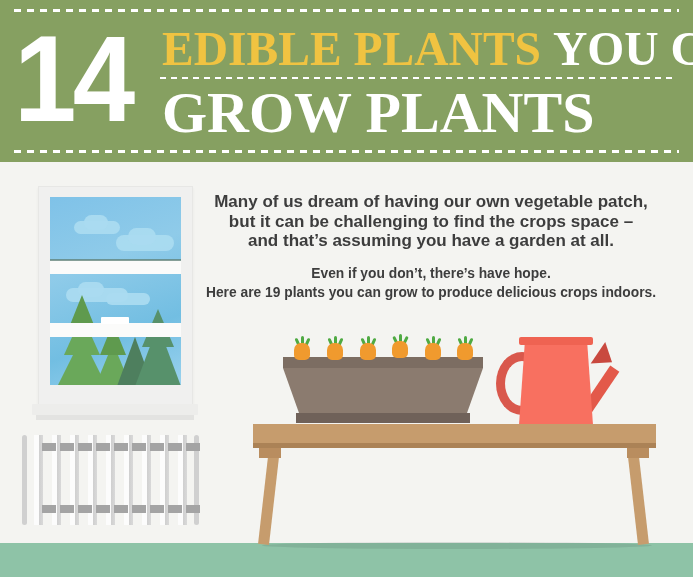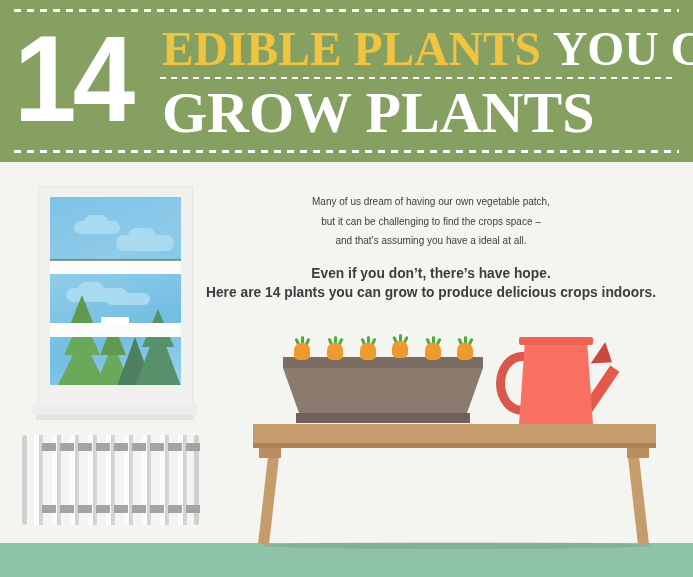--- a/index.html
+++ b/index.html
@@ -48,21 +48,21 @@
     font-weight:bold;font-size:58px;line-height:58px;
     color:#ffffff;white-space:nowrap;
     transform:scaleX(1.0);transform-origin:left top;
   }
 
   
   .copy{
     position:absolute;left:196px;top:192px;width:470px;
     text-align:center;color:#3d3d3d;
   }
-  .copy .p1{font-size:10px;line-height:19.5px;font-weight:normal;}
+  .copy .p1{font-size:17px;line-height:19.5px;font-weight:bold;}
   .copy .p2{font-size:13.8px;line-height:19.5px;font-weight:bold;margin-top:13px;}
 
   
   .floor{
     position:absolute;left:0;top:543px;width:693px;height:34px;
     background:#8ec3a7;
   }
 
   
   .window-wrap{position:absolute;left:38px;top:186px;width:160px;height:240px;}
@@ -186,25 +186,25 @@
       <span class="gold">EDIBLE PLANTS</span><span>&nbsp;</span><span>YOU CAN</span>
     </div>
 
     <div class="title-line2">GROW PLANTS</div>
   </div>
 
   <div class="copy">
     <div class="p1">
       <div>Many of us dream of having our own vegetable patch,</div>
       <div>but it can be challenging to find the crops space –</div>
-      <div>and that’s assuming you have a ideal at all.</div>
+      <div>and that’s assuming you have a garden at all.</div>
     </div>
     <div class="p2">
       <div>Even if you don’t, there’s have hope.</div>
-      <div>Here are 14 plants you can grow to produce delicious crops indoors.</div>
+      <div>Here are 19 plants you can grow to produce delicious crops indoors.</div>
     </div>
   </div>
 
   <div class="floor"></div>
 
   <div class="window-wrap">
     <div class="win-frame">
       <div class="win-glass">
         <div class="cloud" style="left:24px;top:24px;width:46px;height:13px;"></div>
         <div class="cloud" style="left:34px;top:18px;width:24px;height:15px;"></div>

